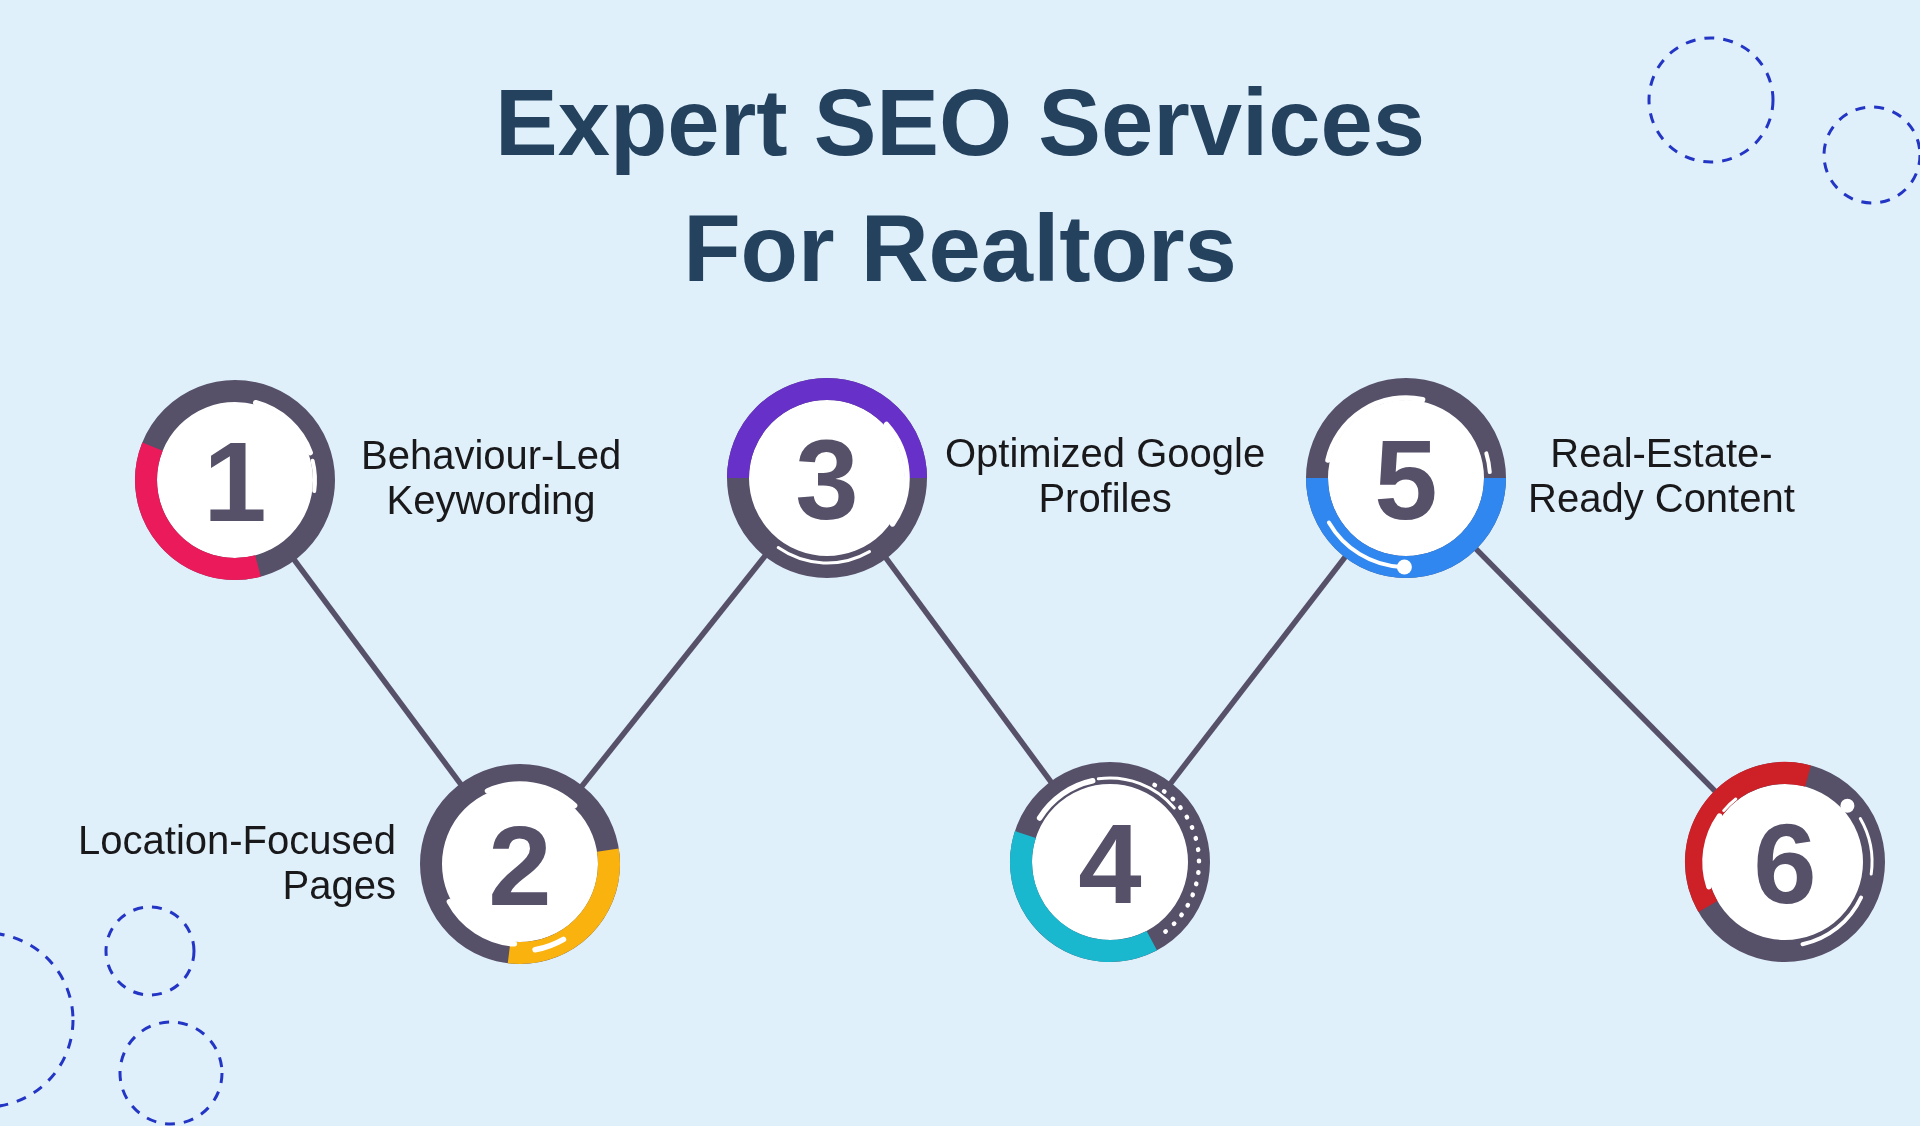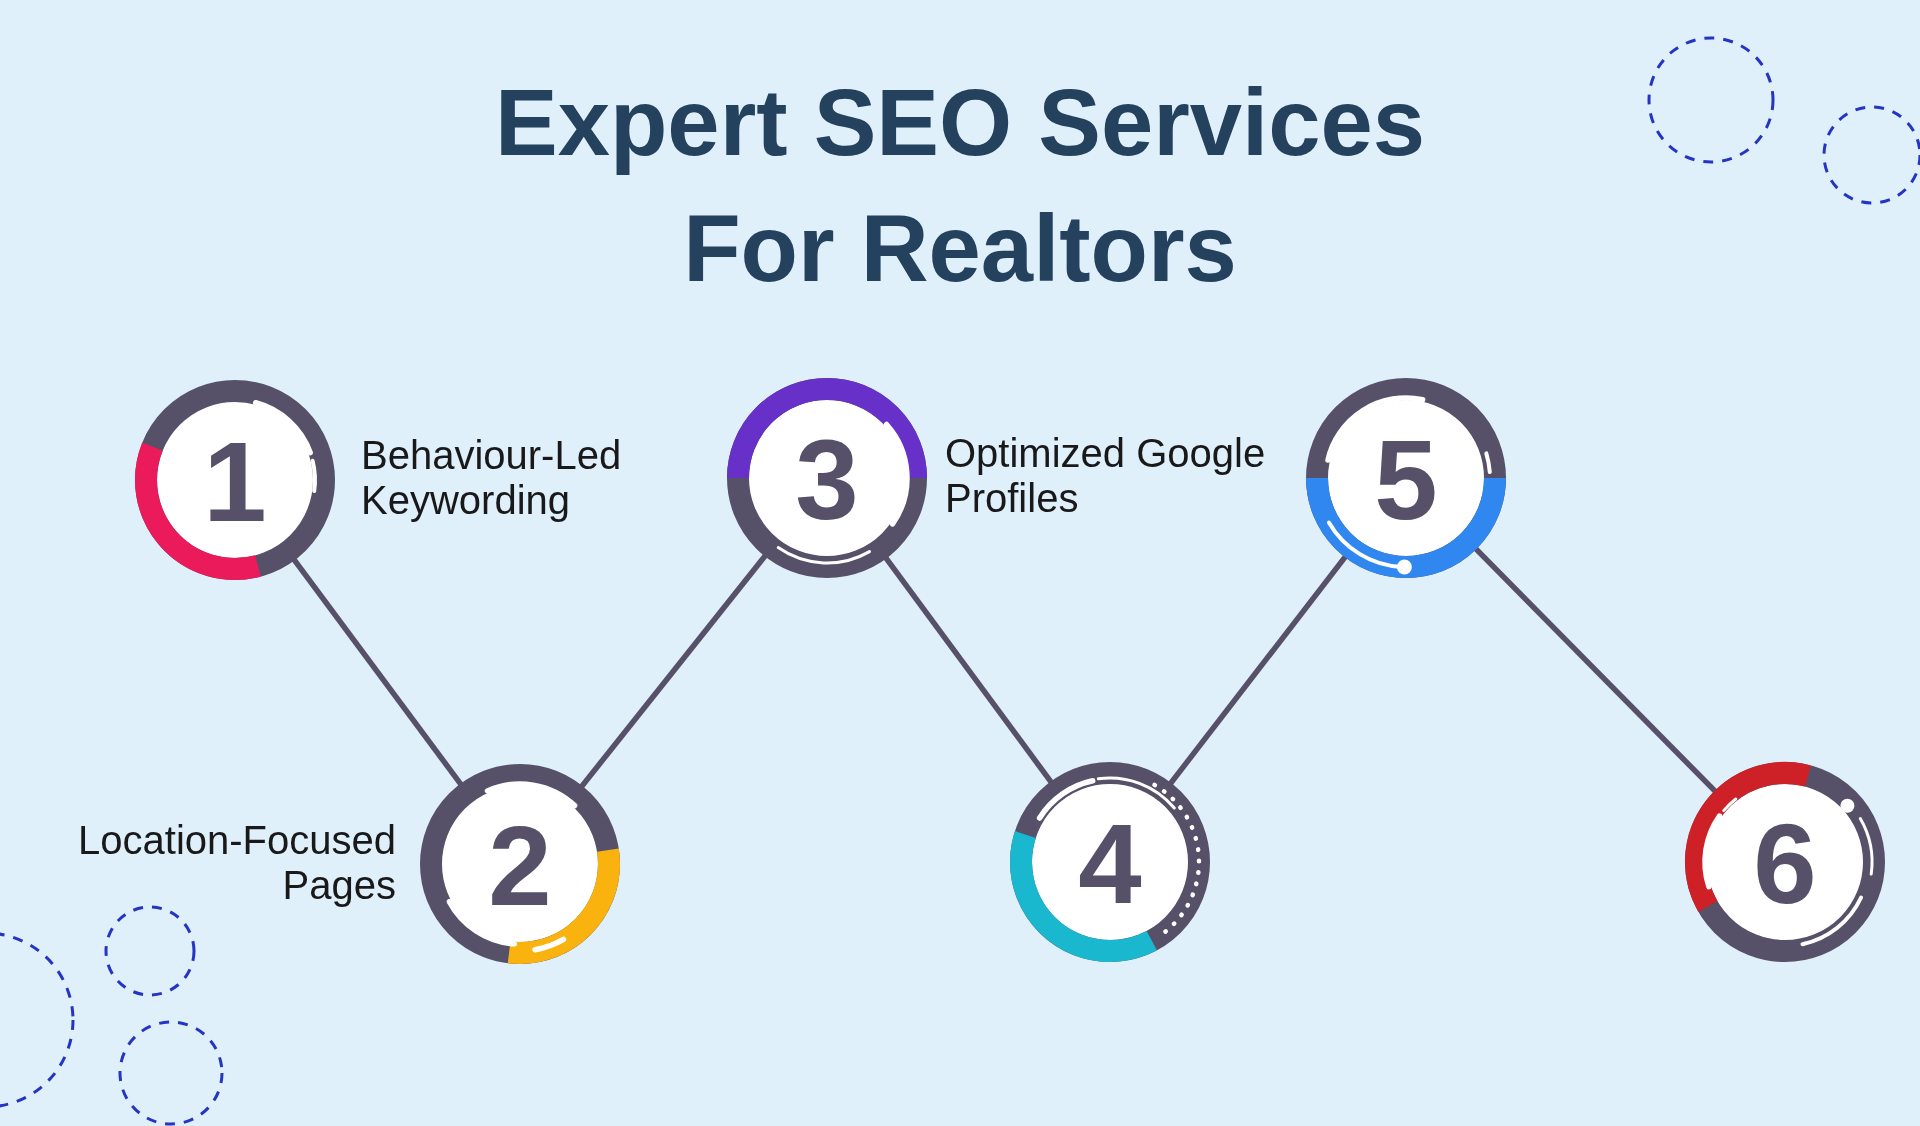--- a/index.html
+++ b/index.html
@@ -29,21 +29,21 @@
     white-space: pre-line;
   }
   .step-label {
     position: absolute;
     font-size: 40px;
     line-height: 45px;
     font-weight: 500;
     color: #19191B;
     white-space: pre-line;
   }
-  .step-label.align-left  { text-align: left; }
+  .step-label.align-left  { text-align: center; }
   .step-label.align-right { text-align: right; }
   .lbl-1 { left: 361px;  top: 433px; }
   .lbl-2 { right: 1524px; top: 818px; }
   .lbl-3 { left: 945px;  top: 431px; }
   .lbl-4 { right: 936px; top: 815px; }
   .lbl-5 { left: 1528px; top: 431px; }
   .lbl-6 { right: 260px; top: 815px; }
 
   .connector { stroke: #565069; stroke-width: 5.5; }
   .ring-base { fill: none; stroke: #565069; stroke-width: 22; }
@@ -150,14 +150,16 @@
 
   <h1 class="title">Expert SEO Services
 For Realtors</h1>
 
   <div class="step-label align-left lbl-1">Behaviour-Led
 Keywording</div>
   <div class="step-label align-left lbl-3">Optimized Google
 Profiles</div>
   <div class="step-label align-right lbl-2">Location-Focused
 Pages</div>
+  <div class="step-label align-left lbl-5">Real-Estate-
+Ready Content</div>
 
 </div>
 
 </body></html>

